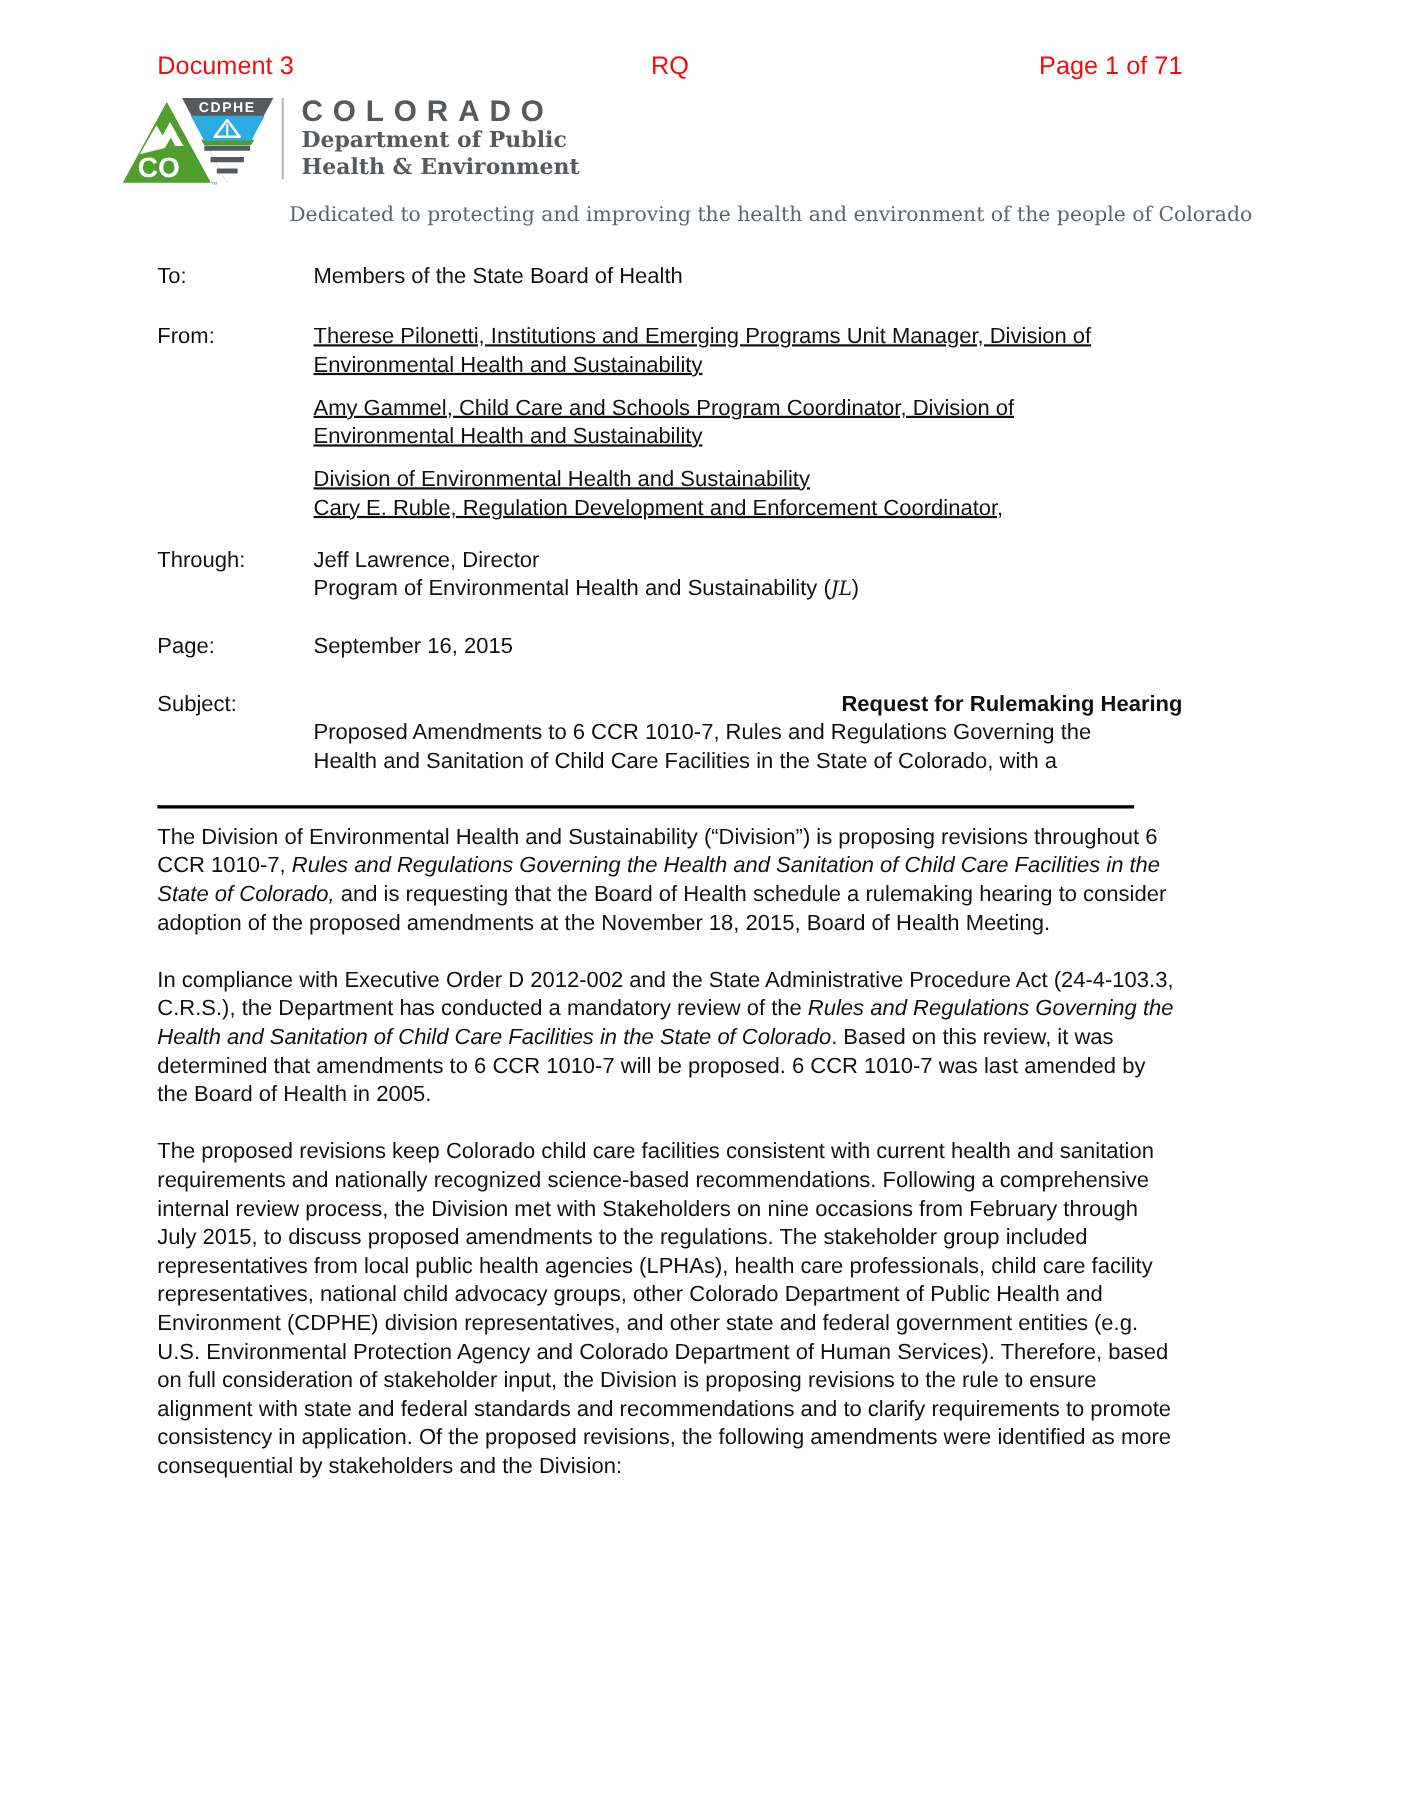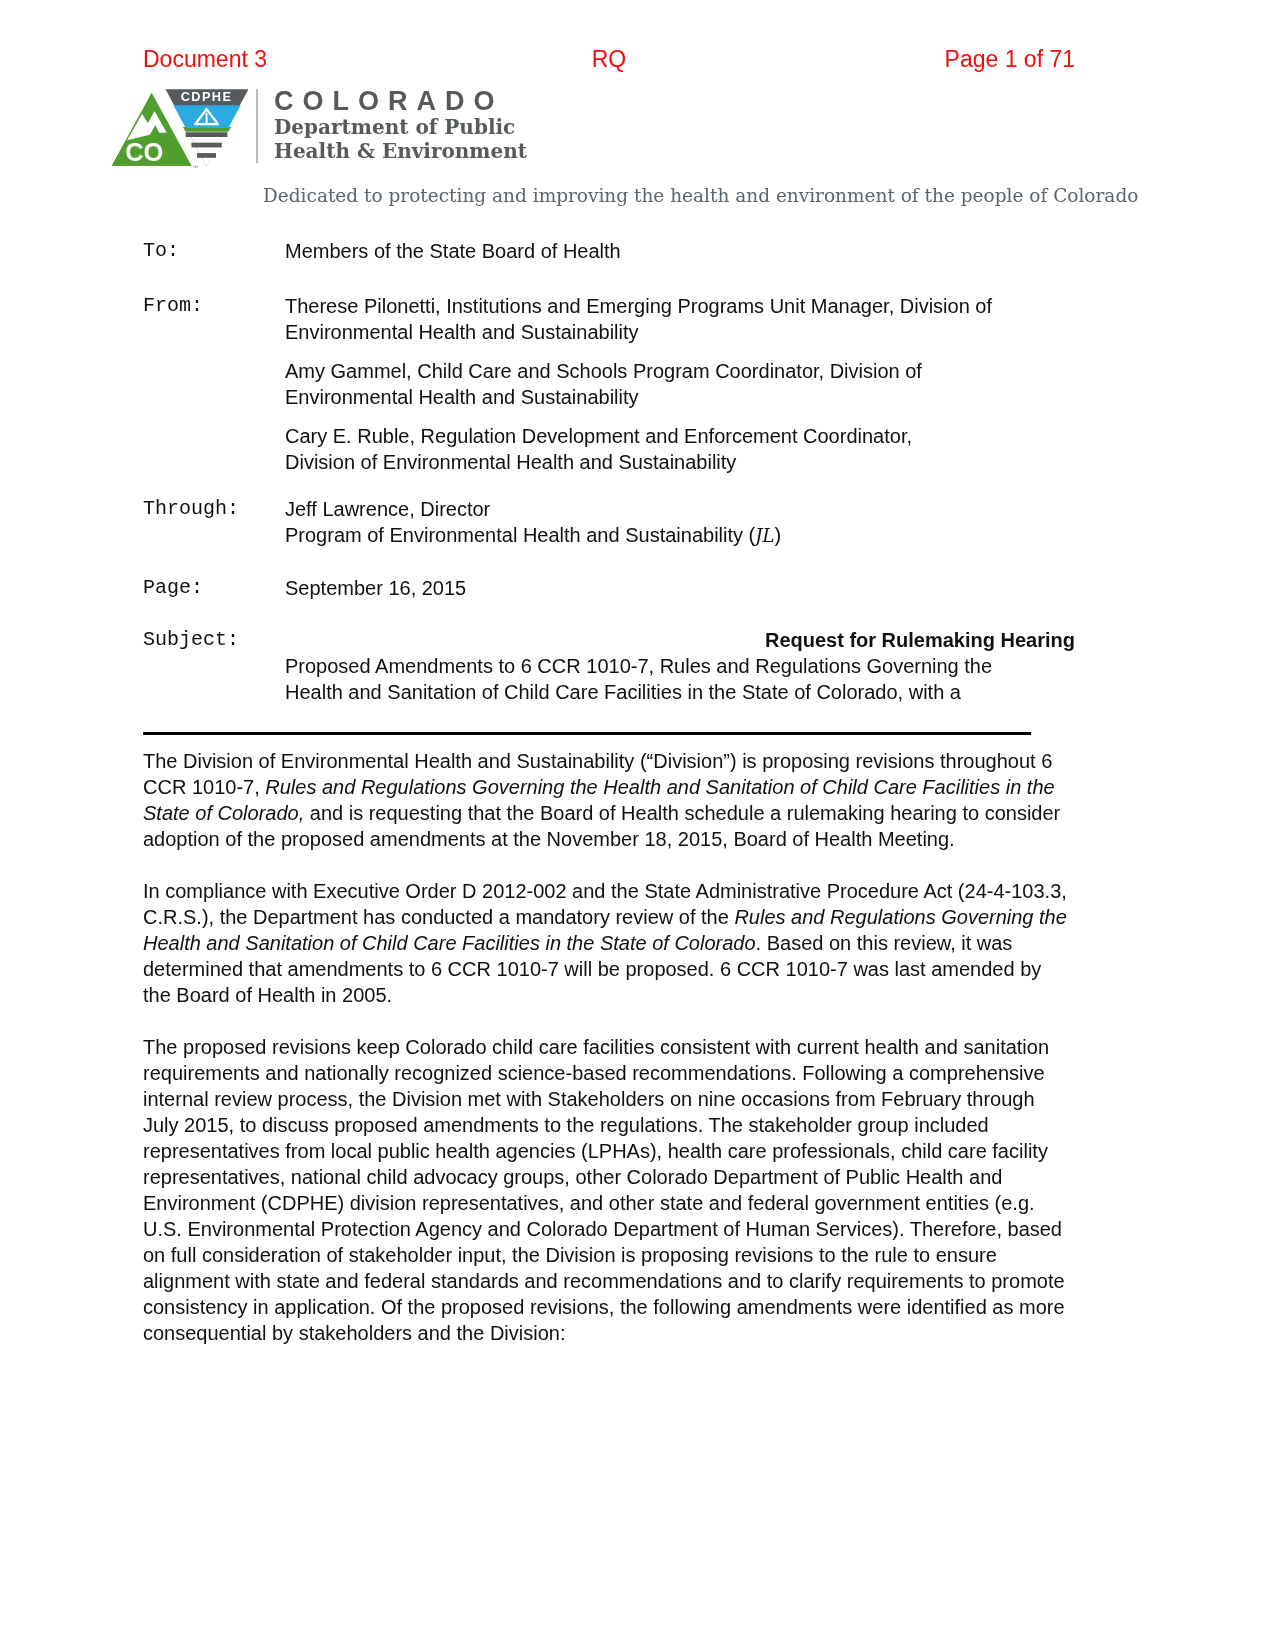--- a/index.html
+++ b/index.html
@@ -59,24 +59,24 @@
   .tagline {
     margin: 14px 0 0 120px;
     font-family: "DejaVu Serif", serif;
     font-size: 18.5px;
     color: #5a646e;
   }
 
   
   .memo { margin-top: 32px; font-size: 20px; line-height: 26px; }
   .memo-row { display: flex; }
-  .memo-label { width: 142px; flex: 0 0 auto; font-family: Liberation Mono, monospace; }
+  .memo-label { width: 142px; flex: 0 0 auto; }
   .memo-value { width: 790px; }
   .row-to      { margin-bottom: 29px; }
-  .from-entry  { margin-bottom: 13px; }
+  .from-entry  { margin-bottom: 13px; text-decoration: underline; }
   .from-entry:last-child { margin-bottom: 0; }
   .row-from    { margin-bottom: 21px; }
   .row-through { margin-bottom: 26px; }
   .row-date    { margin-bottom: 26px; }
   .subject-bold { font-weight: bold; text-align: right; }
   .script-initials {
     font-family: "DejaVu Serif", serif;
     font-style: italic;
     font-size: 18px;
   }
@@ -154,22 +154,22 @@
       <div class="memo-value">
         <div class="from-entry">
           <div>Therese Pilonetti, Institutions and Emerging Programs Unit Manager, Division of</div>
           <div>Environmental Health and Sustainability</div>
         </div>
         <div class="from-entry">
           <div>Amy Gammel, Child Care and Schools Program Coordinator, Division of</div>
           <div>Environmental Health and Sustainability</div>
         </div>
         <div class="from-entry">
+          <div>Division of Environmental Health and Sustainability</div>
           <div>Cary E. Ruble, Regulation Development and Enforcement Coordinator,</div>
-          <div>Division of Environmental Health and Sustainability</div>
         </div>
       </div>
     </div>
 
     <div class="memo-row row-through">
       <div class="memo-label">Through:</div>
       <div class="memo-value">
         <div>Jeff Lawrence, Director</div>
         <div><span>Program of Environmental Health and Sustainability (</span><span class="script-initials">JL</span><span>)</span></div>
       </div>

